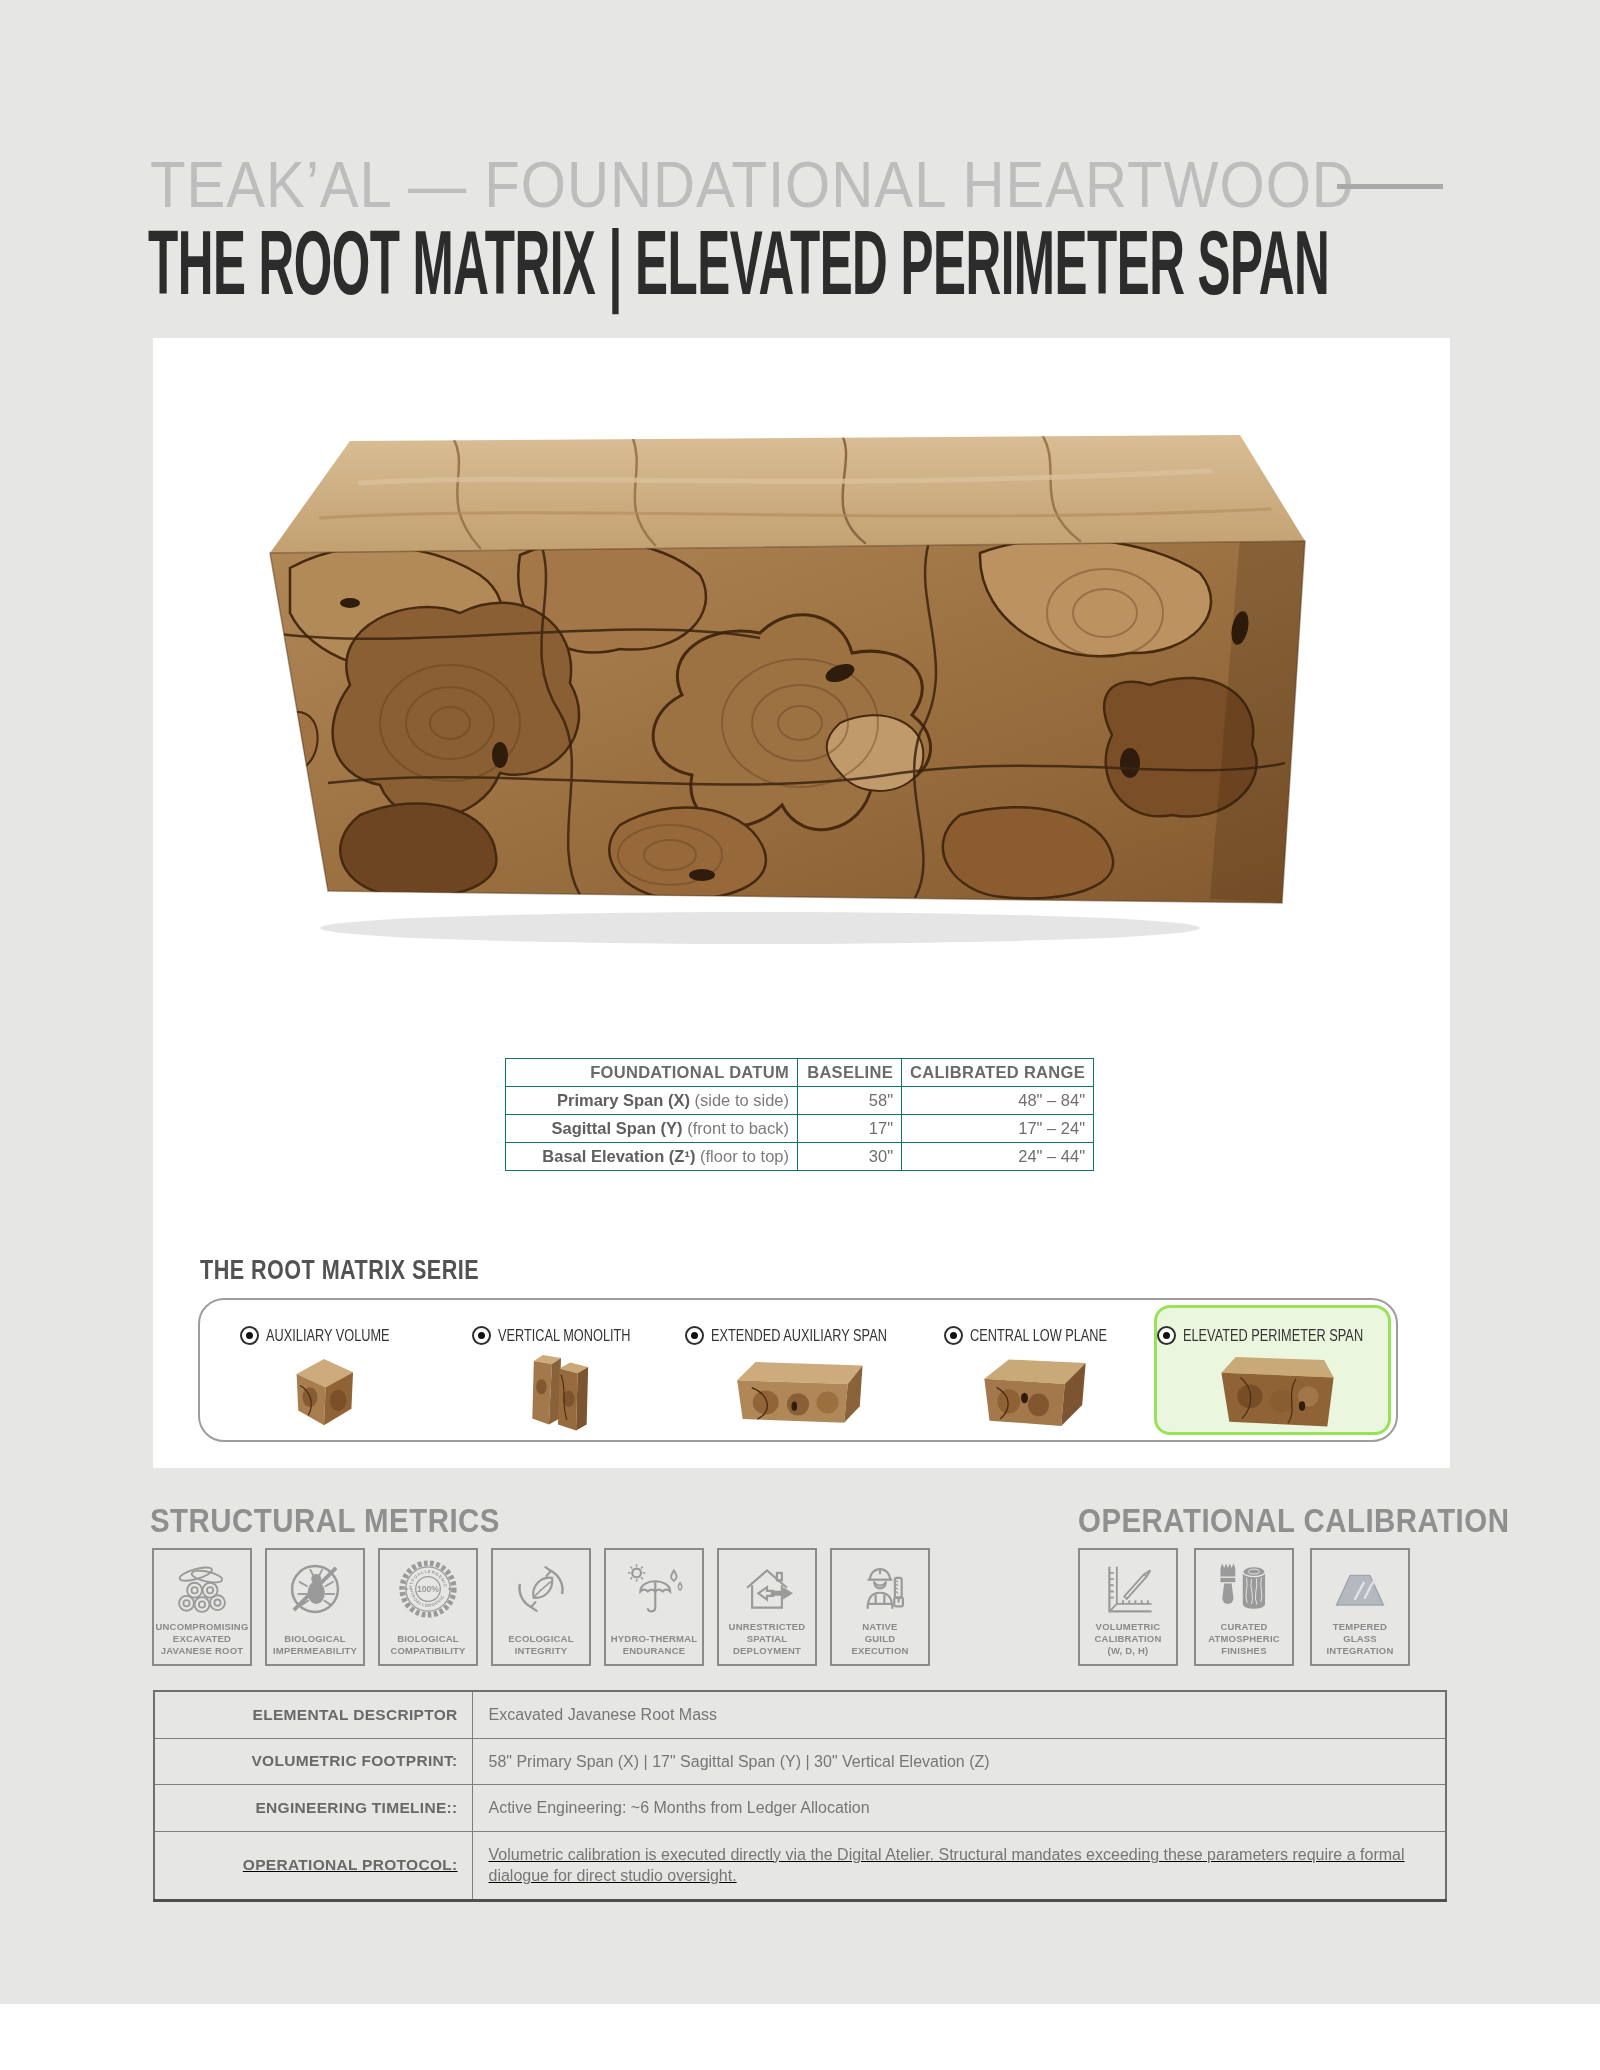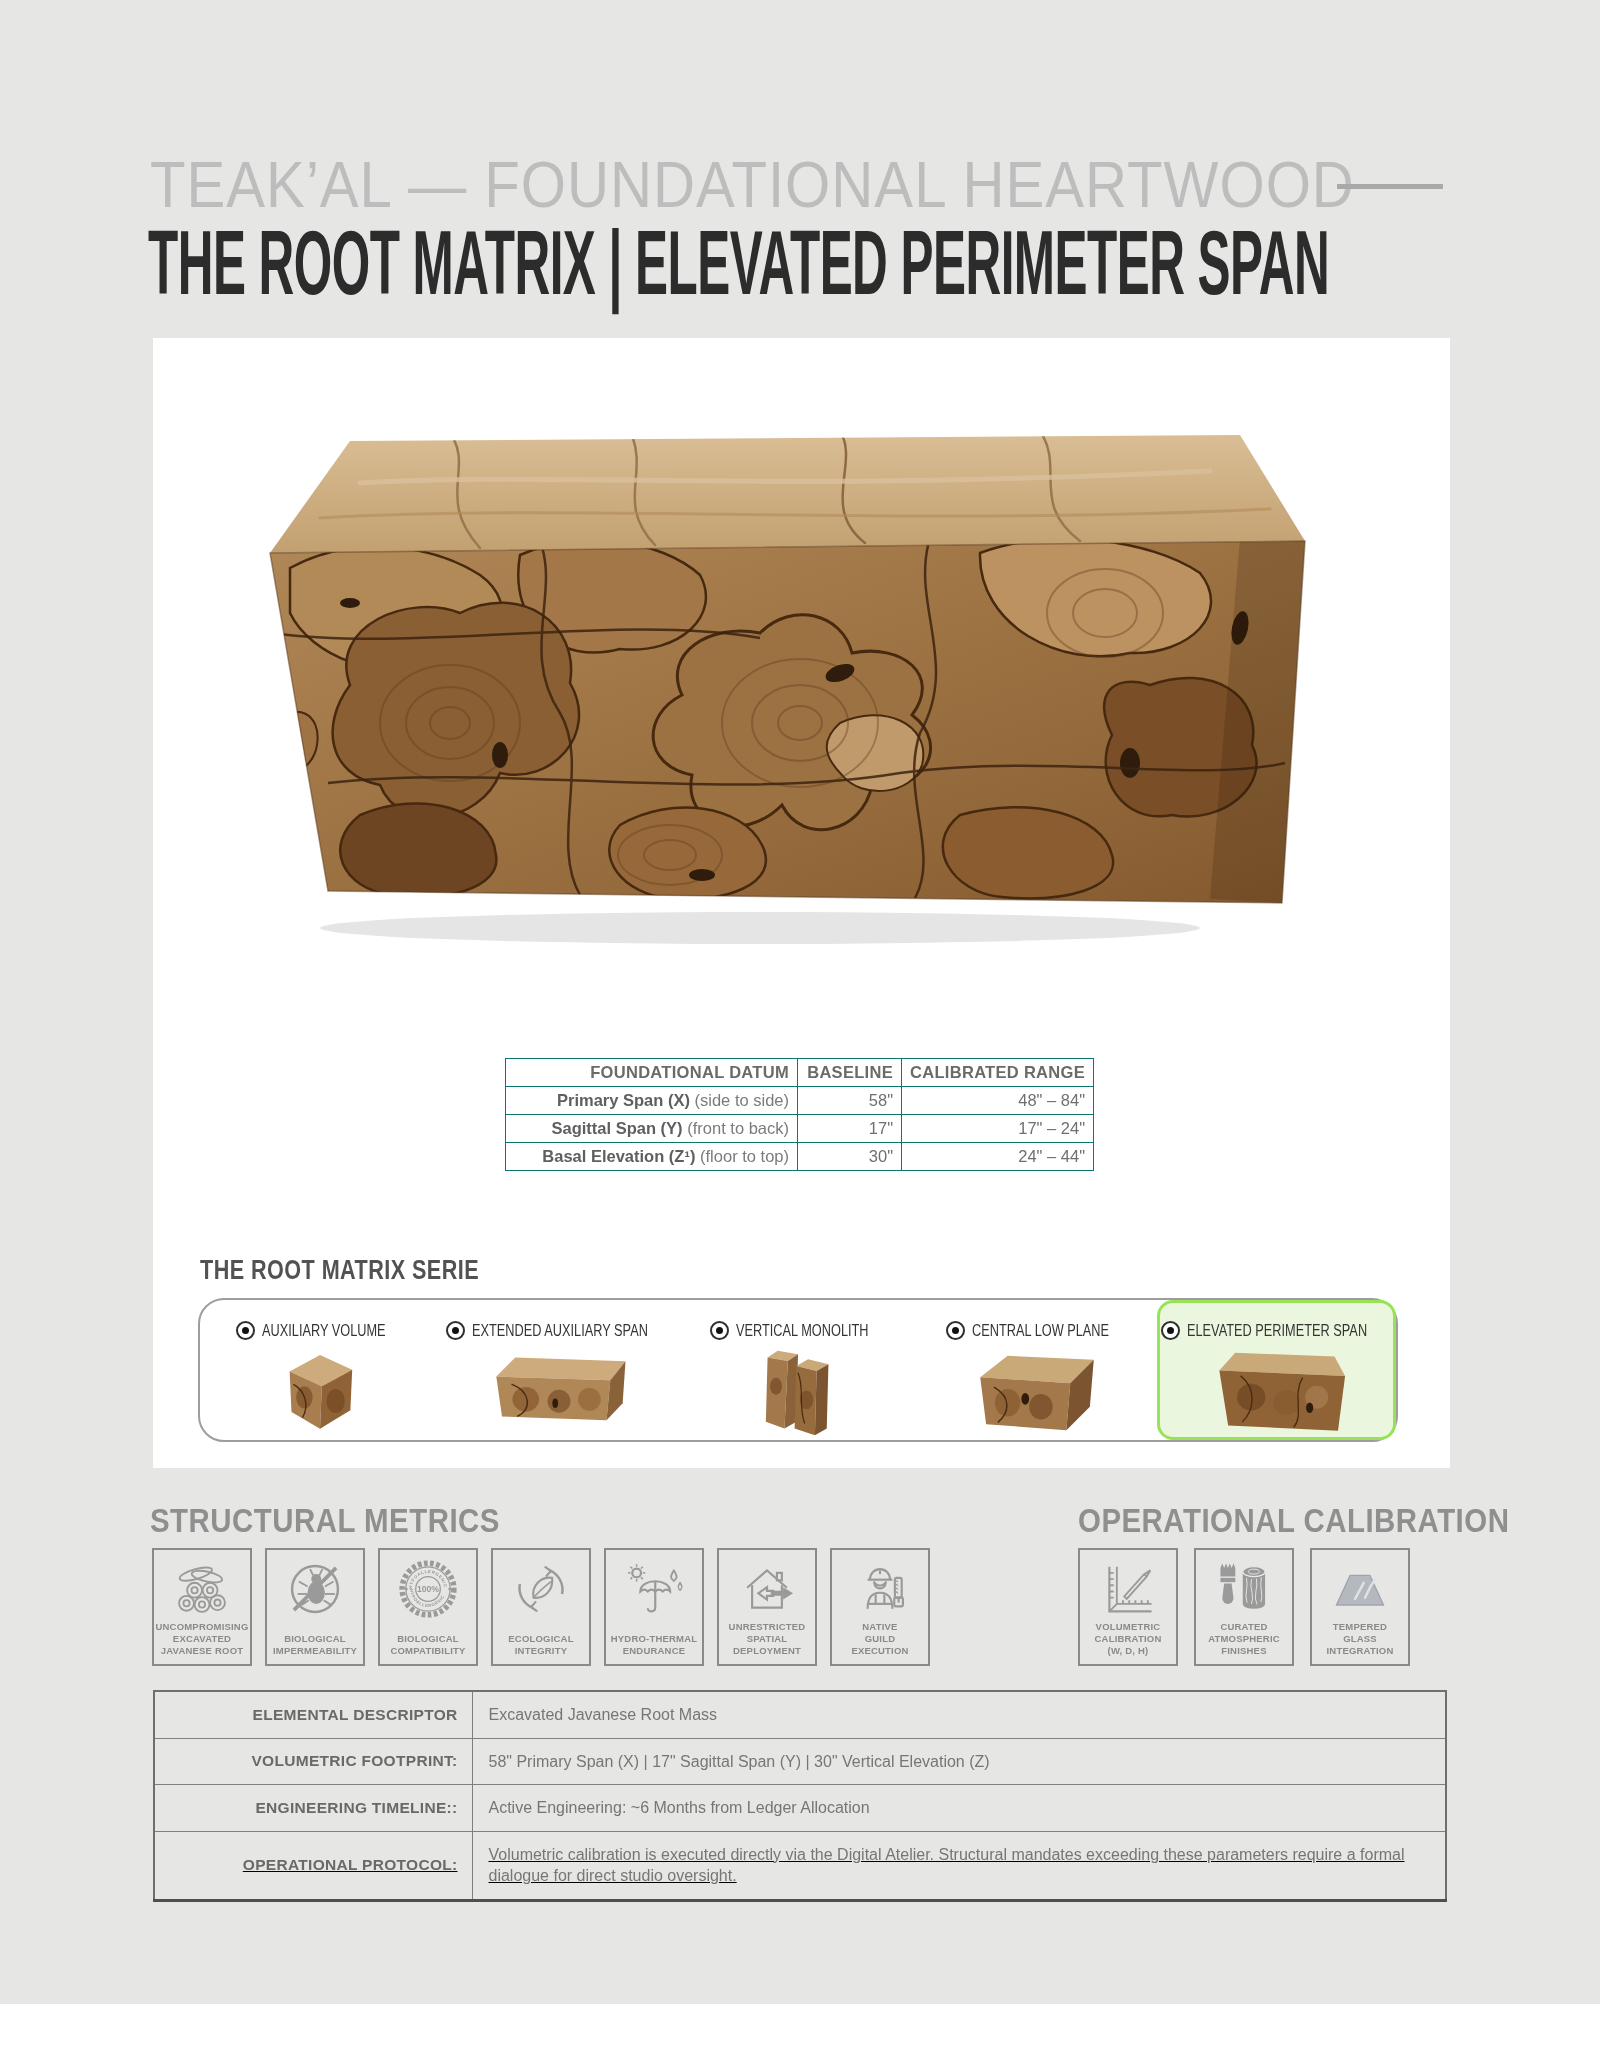--- a/index.html
+++ b/index.html
@@ -28,21 +28,21 @@
   .spec-table .c2{width:104px;}
   .spec-table .c3{width:172px;}
   .spec-term{font-weight:700;color:#5f5f5f;}
   .spec-note{font-weight:400;color:#7b7b7b;}
 
   
   .series-heading{position:absolute;left:200px;top:1254px;font-size:24px;font-weight:600;color:#525252;
                   letter-spacing:.5px;transform:scale(.9,1.15);transform-origin:left top;white-space:nowrap;}
   .series-box{position:absolute;left:198px;top:1298px;width:1200px;height:144px;background:#fff;
               border:2px solid #9d9d9d;border-radius:26px;display:flex;align-items:stretch;
-              box-sizing:border-box;}
+              padding:5px;box-sizing:border-box;}
   .variant-card{flex:1;position:relative;display:flex;flex-direction:column;align-items:center;
                 padding-top:18px;border:3px solid transparent;border-radius:16px;cursor:pointer;}
   .variant-card.selected{background:#eaf7de;border-color:#98e256;}
   .variant-head{display:flex;align-items:center;gap:7px;}
   .radio{width:15px;height:15px;border:2px solid #2e2e2e;border-radius:50%;
          display:inline-flex;align-items:center;justify-content:center;flex:0 0 auto;background:#fff;}
   .radio::after{content:"";width:7px;height:7px;background:#111;border-radius:50%;}
   .variant-label{font-size:14.5px;font-weight:500;color:#343434;white-space:nowrap;
                  display:inline-block;transform:scale(.88,1.1);transform-origin:left center;}
   .variant-thumb{margin-top:4px;}
@@ -204,49 +204,49 @@
         <polygon points="47,46 80,28 78,72 45,92" fill="#8f6335"></polygon>
         <ellipse cx="28" cy="58" rx="9" ry="12" fill="#7a4e26" opacity=".7"></ellipse>
         <ellipse cx="62" cy="62" rx="10" ry="13" fill="#6e4522" opacity=".6"></ellipse>
         <path d="M16,44 C28,50 34,66 26,80" stroke="#4a2c12" stroke-width="1.5" fill="none"></path>
       </svg>
     </div>
 
     <div class="variant-card">
       <div class="variant-head">
         <span class="radio"></span>
-        <span class="variant-label">EXTENDED AUXILIARY SPAN</span>
-      </div>
-      <svg class="variant-thumb" width="152" height="86" viewBox="0 0 160 90">
-        <polygon points="14,34 34,14 150,18 134,38" fill="#cdab7c"></polygon>
-        <polygon points="14,34 134,38 130,80 20,76" fill="#b08757"></polygon>
-        <polygon points="134,38 150,18 147,62 130,80" fill="#8a6239"></polygon>
-        <ellipse cx="45" cy="58" rx="14" ry="13" fill="#8a5c30" opacity=".8"></ellipse>
-        <ellipse cx="80" cy="60" rx="12" ry="12" fill="#6e4522" opacity=".6"></ellipse>
-        <ellipse cx="112" cy="58" rx="12" ry="12" fill="#97693a" opacity=".8"></ellipse>
-        <ellipse cx="76" cy="62" rx="3" ry="5" fill="#2f1c0c"></ellipse>
-        <path d="M30,42 C50,50 52,68 36,76" stroke="#4a2c12" stroke-width="1.5" fill="none"></path>
-      </svg>
-    </div>
-
-    <div class="variant-card">
-      <div class="variant-head">
-        <span class="radio"></span>
         <span class="variant-label">VERTICAL MONOLITH</span>
       </div>
       <svg class="variant-thumb" width="96" height="104" viewBox="0 0 100 110">
         <polygon points="14,16 26,8 50,12 38,20" fill="#cdab7c"></polygon>
         <polygon points="14,16 38,20 34,100 12,92" fill="#a3784a"></polygon>
         <polygon points="38,20 50,12 48,92 34,100" fill="#8a6239"></polygon>
         <polygon points="48,26 62,18 86,24 72,32" fill="#c8a977"></polygon>
         <polygon points="48,26 72,32 70,108 46,100" fill="#966c3e"></polygon>
         <polygon points="72,32 86,24 84,100 70,108" fill="#7c5530"></polygon>
         <ellipse cx="24" cy="50" rx="7" ry="10" fill="#6e4522" opacity=".65"></ellipse>
         <ellipse cx="60" cy="66" rx="8" ry="11" fill="#6e4522" opacity=".6"></ellipse>
         <path d="M50,34 C58,52 50,74 58,94" stroke="#4a2c12" stroke-width="1.5" fill="none"></path>
+      </svg>
+    </div>
+
+    <div class="variant-card">
+      <div class="variant-head">
+        <span class="radio"></span>
+        <span class="variant-label">EXTENDED AUXILIARY SPAN</span>
+      </div>
+      <svg class="variant-thumb" width="152" height="86" viewBox="0 0 160 90">
+        <polygon points="14,34 34,14 150,18 134,38" fill="#cdab7c"></polygon>
+        <polygon points="14,34 134,38 130,80 20,76" fill="#b08757"></polygon>
+        <polygon points="134,38 150,18 147,62 130,80" fill="#8a6239"></polygon>
+        <ellipse cx="45" cy="58" rx="14" ry="13" fill="#8a5c30" opacity=".8"></ellipse>
+        <ellipse cx="80" cy="60" rx="12" ry="12" fill="#6e4522" opacity=".6"></ellipse>
+        <ellipse cx="112" cy="58" rx="12" ry="12" fill="#97693a" opacity=".8"></ellipse>
+        <ellipse cx="76" cy="62" rx="3" ry="5" fill="#2f1c0c"></ellipse>
+        <path d="M30,42 C50,50 52,68 36,76" stroke="#4a2c12" stroke-width="1.5" fill="none"></path>
       </svg>
     </div>
 
     <div class="variant-card">
       <div class="variant-head">
         <span class="radio"></span>
         <span class="variant-label">CENTRAL LOW PLANE</span>
       </div>
       <svg class="variant-thumb" width="140" height="95" viewBox="0 0 140 95">
         <polygon points="12,34 40,12 128,16 104,40" fill="#c8a977"></polygon>

